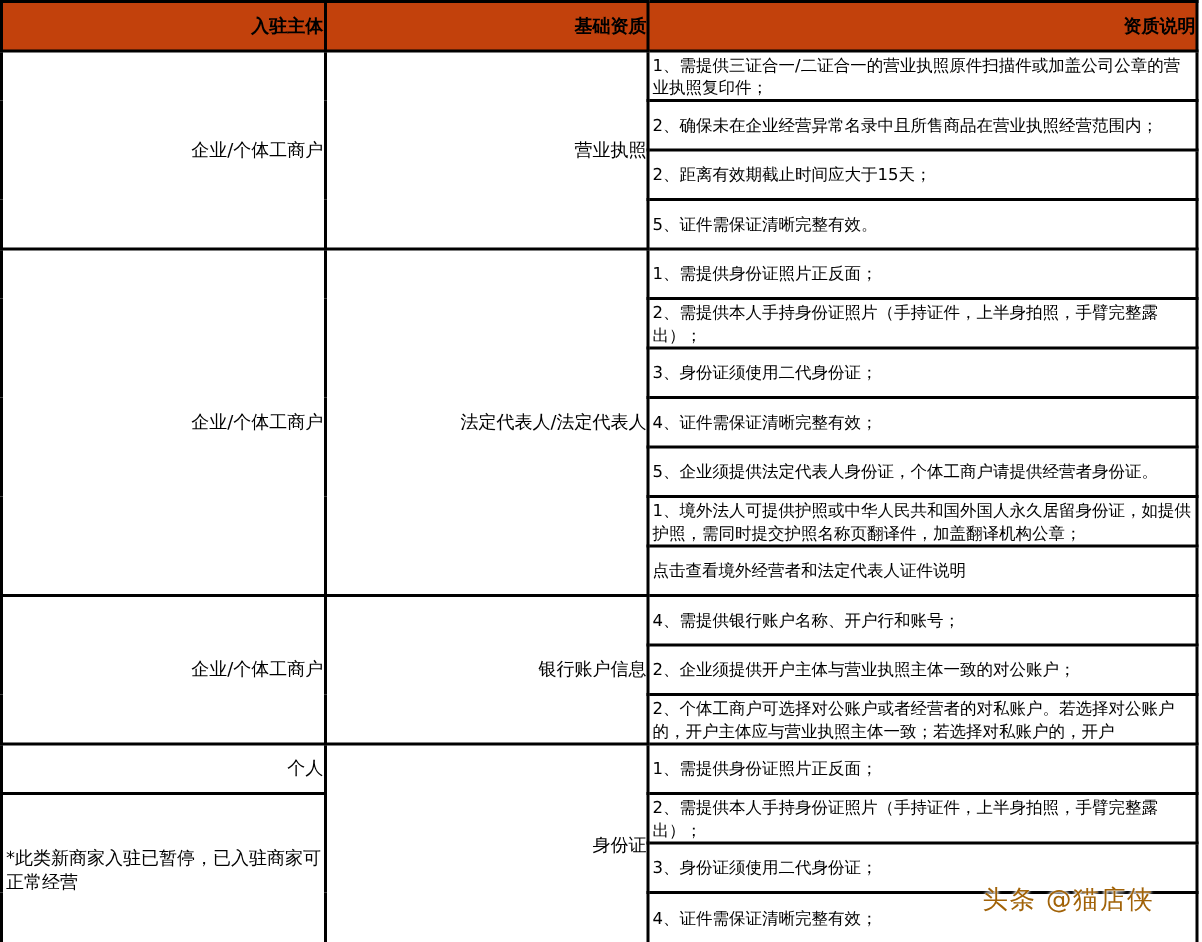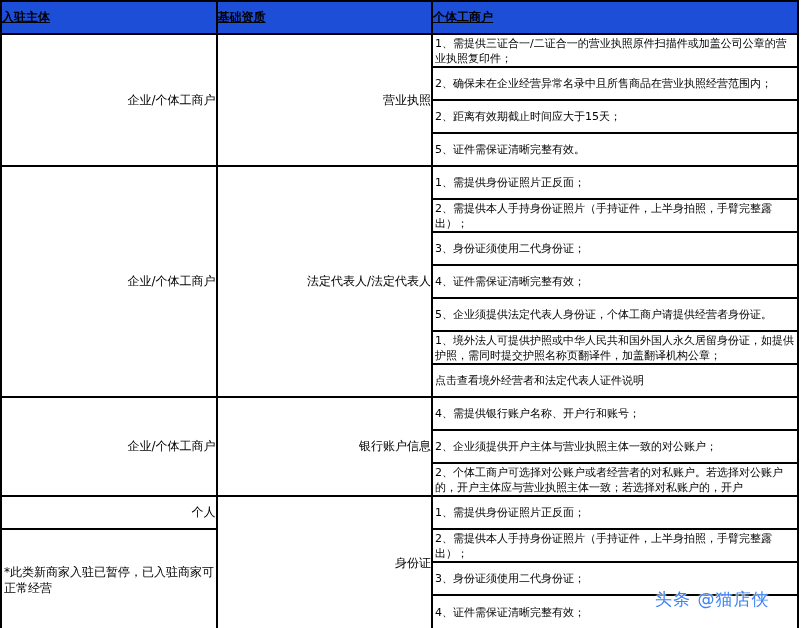--- a/index.html
+++ b/index.html
@@ -1,46 +1,46 @@
 <!DOCTYPE html>
 <html><head>
 <meta charset="utf-8">
 <style>
   html, body { margin: 0; padding: 0; background: #ffffff; }
   body { width: 801px; height: 628px; position: relative; overflow: hidden;
          font-family: "DejaVu Sans", "Liberation Sans", sans-serif; font-size: 12px; color: #000; }
   .tbl { position: absolute; left: 0; top: 0; width: 799px; height: 627px;
          border-collapse: collapse; table-layout: fixed; }
   .tbl td, .tbl th { border: 2px solid #000; padding: 0; }
-  .tbl th { background: #1d4ed8; height: 31px; font-weight: bold; font-size: 12px; text-align: left; text-decoration: underline; }
+  .tbl th { background: #c2410c; height: 31px; font-weight: bold; font-size: 12px; text-align: right; }
   .c1 { width: 215px; } .c2 { width: 215px; } .c3 { width: 365px; }
   .center { text-align: right; vertical-align: middle; }
   .note { text-align: left; vertical-align: middle; padding-left: 2px !important; line-height: 16px; }
   .desc { text-align: left; vertical-align: middle; padding: 0 2px !important; line-height: 15px;
           font-size: 11px; height: 31px; overflow: hidden; word-break: break-all; }
   .desc.last { height: 33px; }
-  .wm { position: absolute; left: 655px; top: 588px; font-size: 17px; color: #3b82f6;
+  .wm { position: absolute; left: 655px; top: 588px; font-size: 17px; color: #a16207;
         letter-spacing: 1px; font-family: "DejaVu Sans", sans-serif;
         text-shadow: 0 0 2px #fff, 0 0 2px #fff, 0 0 3px #fff; }
   .small-row { height: 31px; }
 </style>
 </head>
 <body>
 
 <table class="tbl">
   <colgroup>
       <col class="c1">
       <col class="c2">
       <col class="c3">
     </colgroup>
   <tbody>
       <tr>
     <th>入驻主体</th>
     <th>基础资质</th>
-    <th>个体工商户</th>
+    <th>资质说明</th>
   </tr>
 
   <tr>
     <td rowspan="4" class="center">企业/个体工商户</td>
     <td rowspan="4" class="center">营业执照</td>
     <td class="desc">1、需提供三证合一/二证合一的营业执照原件扫描件或加盖公司公章的营业执照复印件；</td>
   </tr>
   <tr>
         <td class="desc">2、确保未在企业经营异常名录中且所售商品在营业执照经营范围内；</td>
       </tr>

